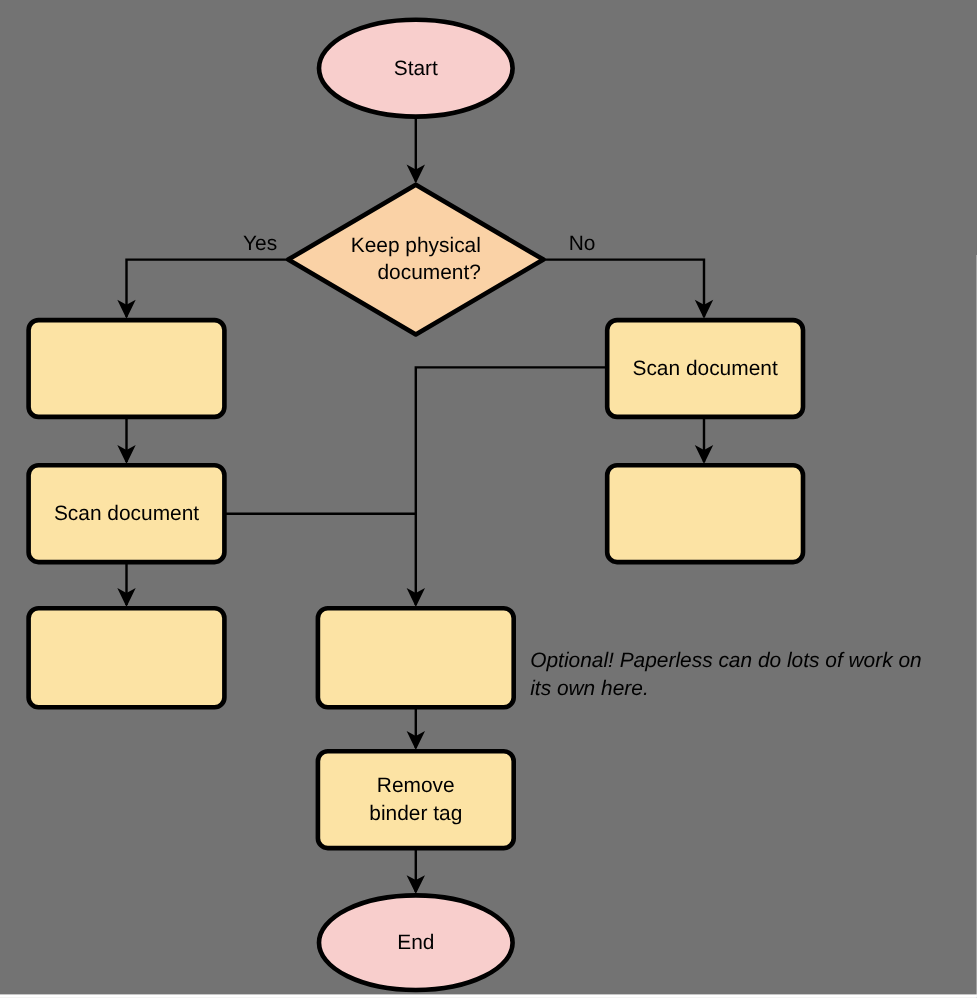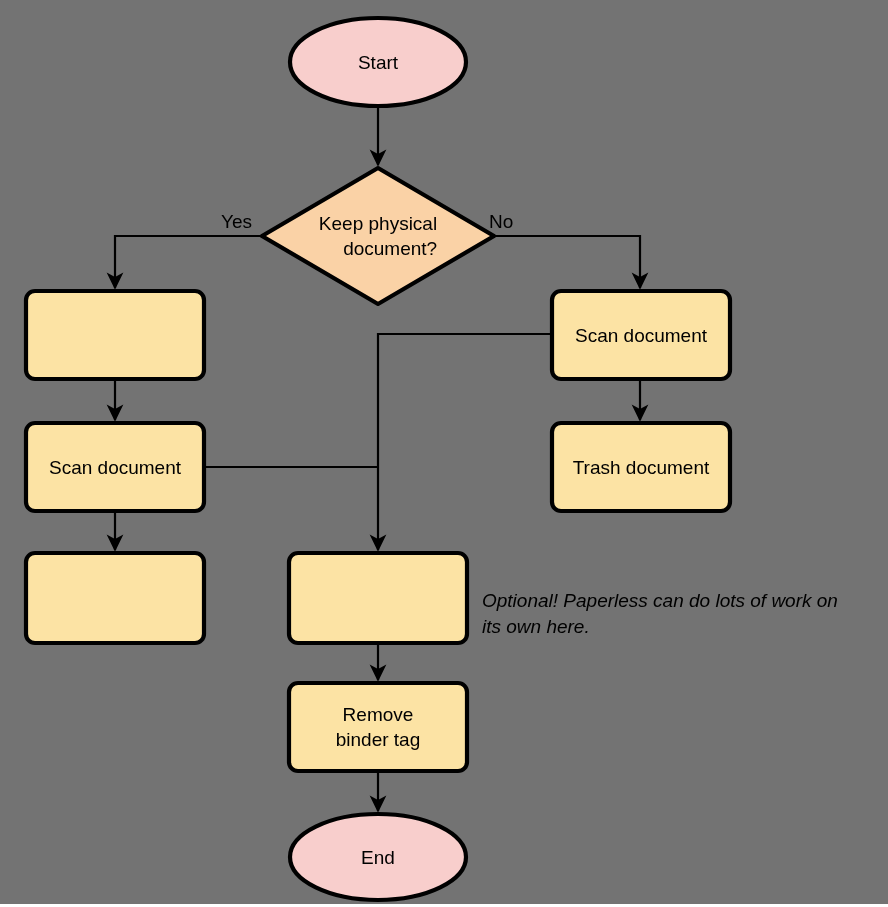--- a/index.html
+++ b/index.html
@@ -114,28 +114,27 @@
 
   <div class="node-label" style="left:272px; top:168px; width:212px; height:136px;text-align:right;">Keep physical
 document?</div>
 
 
   <div class="node-label" style="left:26px; top:423px; width:178px; height:88px;">Scan document</div>
 
 
   <div class="node-label" style="left:552px; top:291px; width:178px; height:88px;">Scan document</div>
 
-  <div class="node-label" style="left:552px; top:423px; width:178px; height:88px;">Trash document</div>
 
 
   <div class="node-label" style="left:289px; top:683px; width:178px; height:88px;">Remove
 binder tag</div>
 
   <div class="node-label" style="left:290px; top:814px; width:176px; height:86px;">End</div>
 
   <div class="edge-label" style="left:194px; top:211px;margin-left:27px;">Yes</div>
 
-  <div class="edge-label" style="left:489px; top:211px;">No</div>
+  <div class="edge-label" style="left:517px; top:211px;">No</div>
 
   <div class="note-text" style="left:482px; top:588px;">Optional! Paperless can do lots of work on
 its own here.</div>
 
 </div>
 
 </body></html>

